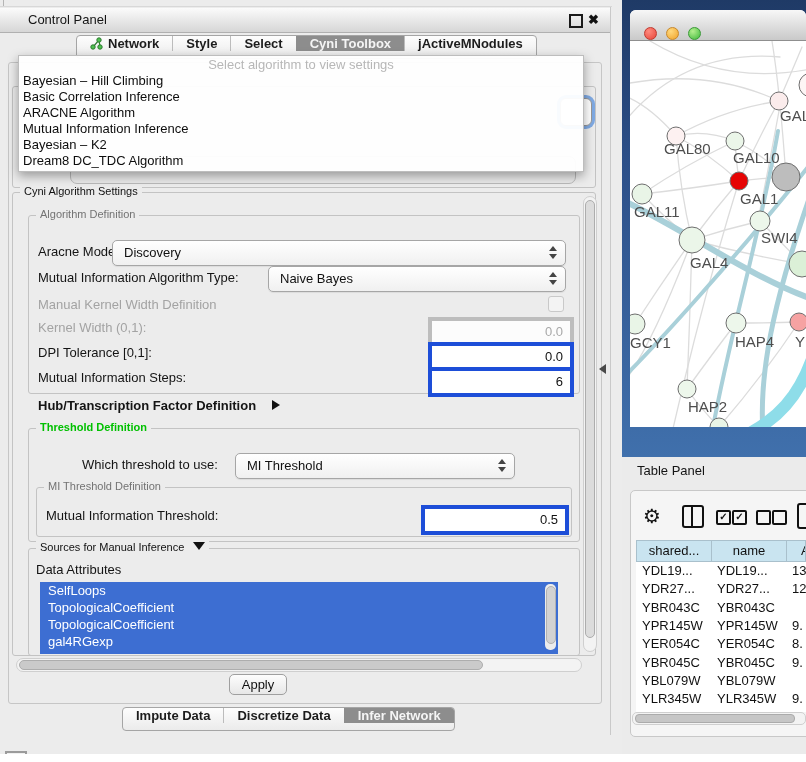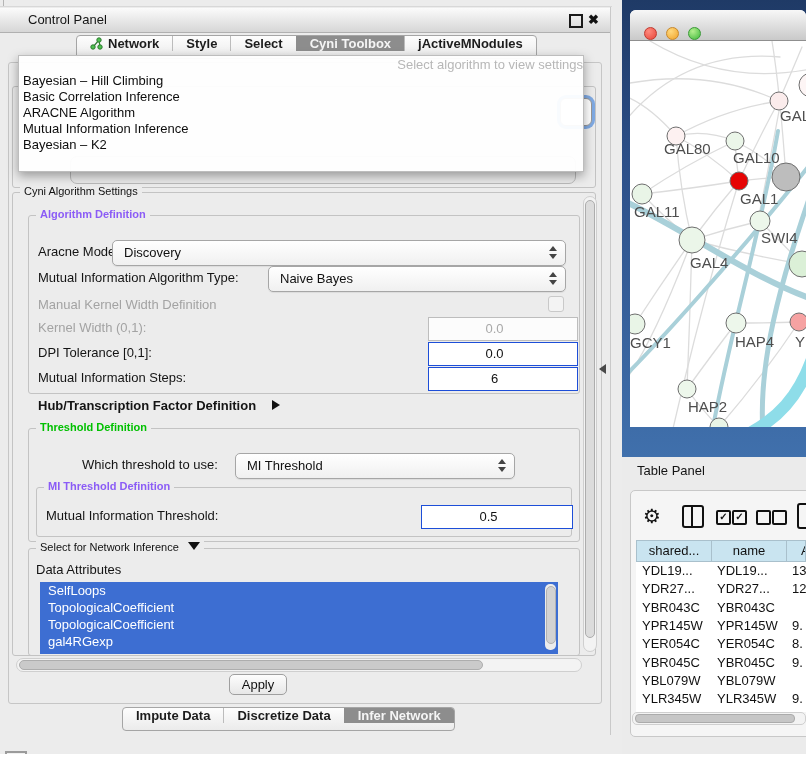--- a/index.html
+++ b/index.html
@@ -14,33 +14,33 @@
   
   .tabgroup{display:flex;align-items:flex-start;height:22px;border:1px solid #a5a5a5;border-radius:4px;
             overflow:hidden;background:linear-gradient(#fdfdfd,#ebebeb)}
   .tab{display:flex;align-items:center;padding:0 13px;font-size:13px;font-weight:bold;color:#1c1c1c;
        border-left:1px solid #bcbcbc;white-space:nowrap}
   .tab:first-child{border-left:none}
   .tab.sel{background:#8d8d8d;color:#f5f5f5;border-left-color:#8d8d8d}
   
   .gbox{border:1px solid #c3c3c3;border-radius:3px}
   .glabel{position:absolute;background:#ececec;padding:0 4px;font-size:11px;white-space:nowrap}
-  .blue{color:#8b5cf6;font-weight:bold}
+  .blue{color:#737373;font-weight:normal}
   .green{color:#00c000;font-weight:bold}
   
   .combo{border:1px solid #a6a6a6;border-radius:5px;background:linear-gradient(#ffffff,#f0f0f0);
          box-shadow:0 1px 1px rgba(0,0,0,.07)}
   .combo .txt{position:absolute;left:11px;top:0;line-height:24px;font-size:13px;color:#111;white-space:nowrap}
   .spin{position:absolute;right:8px;top:5px;width:8px}
   .spin i{display:block;width:0;height:0;border-left:4px solid transparent;border-right:4px solid transparent}
   .spin .up{border-bottom:5px solid #444;margin-bottom:3px}
   .spin .dn{border-top:5px solid #444}
   
-  .field{background:#fff;border:1px solid #1d4ed8;font-size:13px;text-align:center;
-         padding-right:17px;line-height:22px;height:22px;box-sizing:content-box;overflow:hidden}
+  .field{background:#fff;border:4px solid #1d4ed8;font-size:13px;text-align:right;
+         padding-right:7px;line-height:22px;height:22px;box-sizing:content-box;overflow:hidden}
   .field.off{border-color:#bdbdbd;color:#a9a9a9;background:#fcfcfc}
   
   .selitem{height:17px;line-height:17px;padding-left:8px;color:#fff;font-size:13px;white-space:nowrap}
   
   .sbtrack{background:#f3f3f3;border:1px solid #cfcfcf;border-radius:7px}
   .sbthumb{background:#dcdcdc;border:1px solid #adadad;border-radius:6px}
   
   .popup{background:rgba(255,255,255,.95);border:1px solid #bdbdbd;
          box-shadow:0 4px 10px rgba(0,0,0,.35)}
   .popitem{height:16px;line-height:16px;padding-left:4px;font-size:13px;color:#0d0d0d;white-space:nowrap}
@@ -157,21 +157,21 @@
         </span>
     </div>
 
     <div class="abs gbox" style="left:36px;top:480px;width:534px;height:48px"></div>
     <div class="glabel blue" style="left:44px;top:473px">MI Threshold Definition</div>
     <div class="abs lbl b" style="left:46px;top:498px;line-height:22px">Mutual Information Threshold:</div>
     <div class="abs field" style="left:421px;top:498px;width:133px">0.5</div>
 
     <div class="abs gbox" style="left:28px;top:541px;width:550px;height:106px"></div>
     <div class="glabel" style="left:36px;top:534px">
-      <span>Select for Network Inference</span>
+      <span>Sources for Manual Inference</span>
       <span class="tri-down" style="margin-left:6px;vertical-align:1px"></span>
     </div>
     <div class="abs lbl b" style="left:36px;top:555px">Data Attributes</div>
 
     <div class="abs" style="left:40px;top:575px;width:518px;height:72px;background:#3d6ed2;overflow:hidden">
       <div class="selitem">SelfLoops</div>
       <div class="selitem">TopologicalCoefficient</div>
       <div class="selitem">TopologicalCoefficient</div>
       <div class="selitem">gal4RGexp</div>
     </div>
@@ -198,26 +198,27 @@
         </div>
       <div class="tab sel">
           <span>Infer Network</span>
         </div>
     </div>
 
     <div class="abs" style="left:599px;top:357px;width:0;height:0;border-top:5px solid transparent;border-bottom:5px solid transparent;border-right:7px solid #4a4a4a"></div>
   </div>
 
   <div class="abs popup" style="left:18px;top:55px;width:564px;height:115px;z-index:40">
-    <div style="height:17px;line-height:17px;text-align:right;color:#b7b7b7;font-size:13px">Select algorithm to view settings</div>
+    <div style="height:17px;line-height:17px;text-align:center;color:#b7b7b7;font-size:13px">Select algorithm to view settings</div>
     <div class="popitem">Bayesian – Hill Climbing</div>
     <div class="popitem">Basic Correlation Inference</div>
     <div class="popitem b">ARACNE Algorithm</div>
     <div class="popitem">Mutual Information Inference</div>
     <div class="popitem">Bayesian – K2</div>
+    <div class="popitem">Dream8 DC_TDC Algorithm</div>
   </div>
 
   <div class="abs" style="left:622px;top:0;width:184px;height:457px;background:linear-gradient(180deg,#1f3a66 0%,#2c4f88 35%,#4070ac 100%)">
     <div class="abs" style="left:8px;top:10px;width:176px;height:417px;background:#fff;border-radius:6px 6px 0 0;overflow:hidden">
       <div style="height:30px;background:linear-gradient(#f7f7f7,#c9c9c9);border-bottom:1px solid #8f8f8f">
         <div class="abs" style="left:14px;top:17px;width:13px;height:13px;border-radius:50%;background:radial-gradient(circle at 35% 30%,#ff8a7e,#e7473b);border:1px solid #c0392f;box-sizing:border-box"></div>
         <div class="abs" style="left:36px;top:17px;width:13px;height:13px;border-radius:50%;background:radial-gradient(circle at 35% 30%,#ffd97e,#f0a32a);border:1px solid #c8882a;box-sizing:border-box"></div>
         <div class="abs" style="left:58px;top:17px;width:13px;height:13px;border-radius:50%;background:radial-gradient(circle at 35% 30%,#b4ef8e,#3fb93c);border:1px solid #399a36;box-sizing:border-box"></div>
       </div>
       <svg width="176" height="387" viewBox="0 0 176 387">

